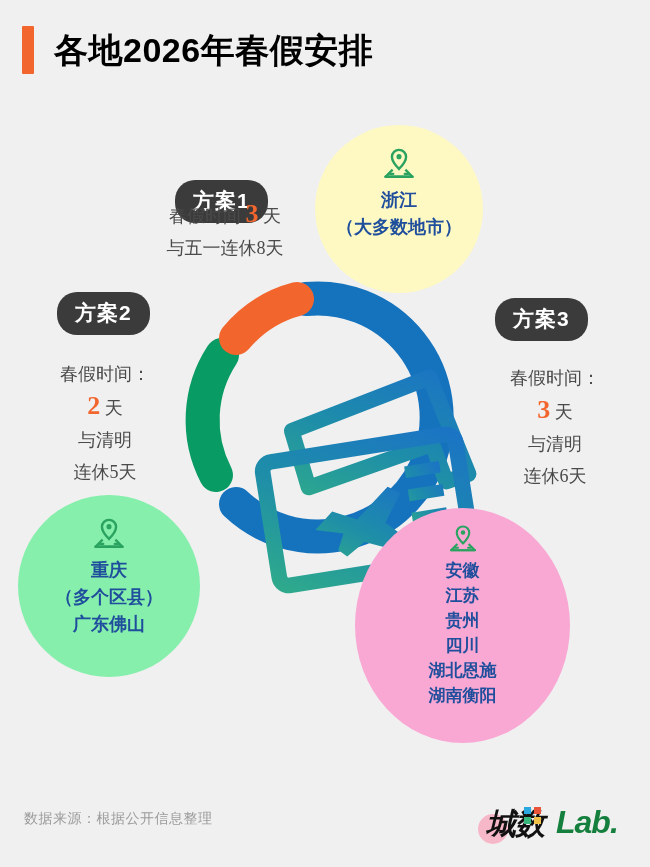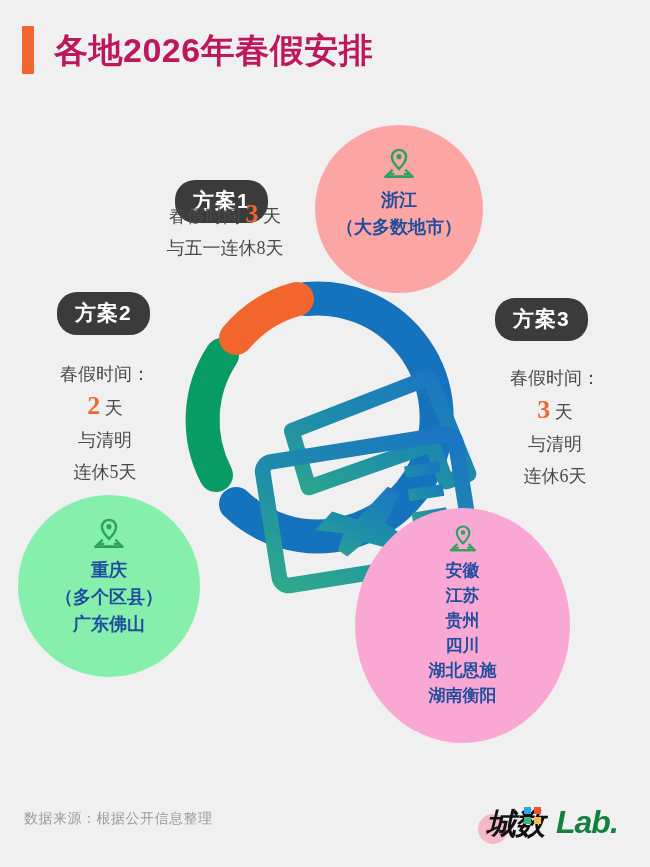--- a/index.html
+++ b/index.html
@@ -14,29 +14,29 @@
   }
 
   
   .header { position:absolute; left:0; top:0; width:650px; height:100px; }
   .title-bar {
     position:absolute; left:22px; top:26px;
     width:12px; height:48px; background:#F2662E; border-radius:1px;
   }
   .title-text {
     position:absolute; left:54px; top:26px;
-    font-size:34px; font-weight:bold; color:#be185d;
+    font-size:34px; font-weight:bold; color:#000000;
     letter-spacing:0.5px; line-height:48px; white-space:nowrap;
   }
 
   
   .bubble { position:absolute; border-radius:50%; display:flex;
             flex-direction:column; align-items:center; }
   .bubble-green { left:315px; top:125px; width:168px; height:168px;
-                  background:#fca5a5; padding-top:22px; }
+                  background:#fef9c3; padding-top:22px; }
   .bubble-blue  { left:18px;  top:495px; width:182px; height:182px;
                   background:#86efac; padding-top:22px; }
   .bubble-pink  { left:355px; top:508px; width:215px; height:235px;
                   background:#f9a8d4; padding-top:16px; }
 
   .pin-icon { width:34px; height:34px; display:block; margin-bottom:6px; }
   .bubble-pink .pin-icon { width:30px; height:30px; margin-bottom:4px; }
 
   .region-line {
     font-size:18px; color:#1F4E9C; font-weight:bold;

